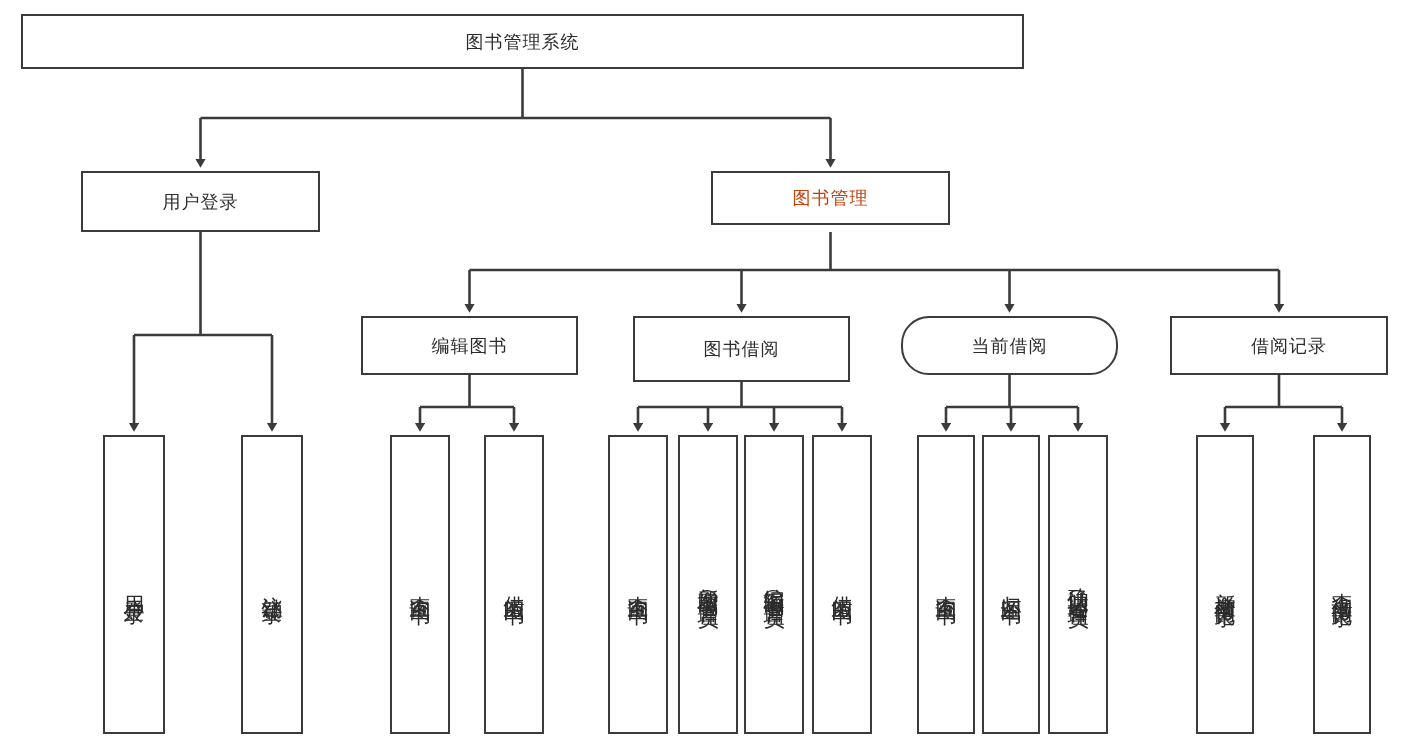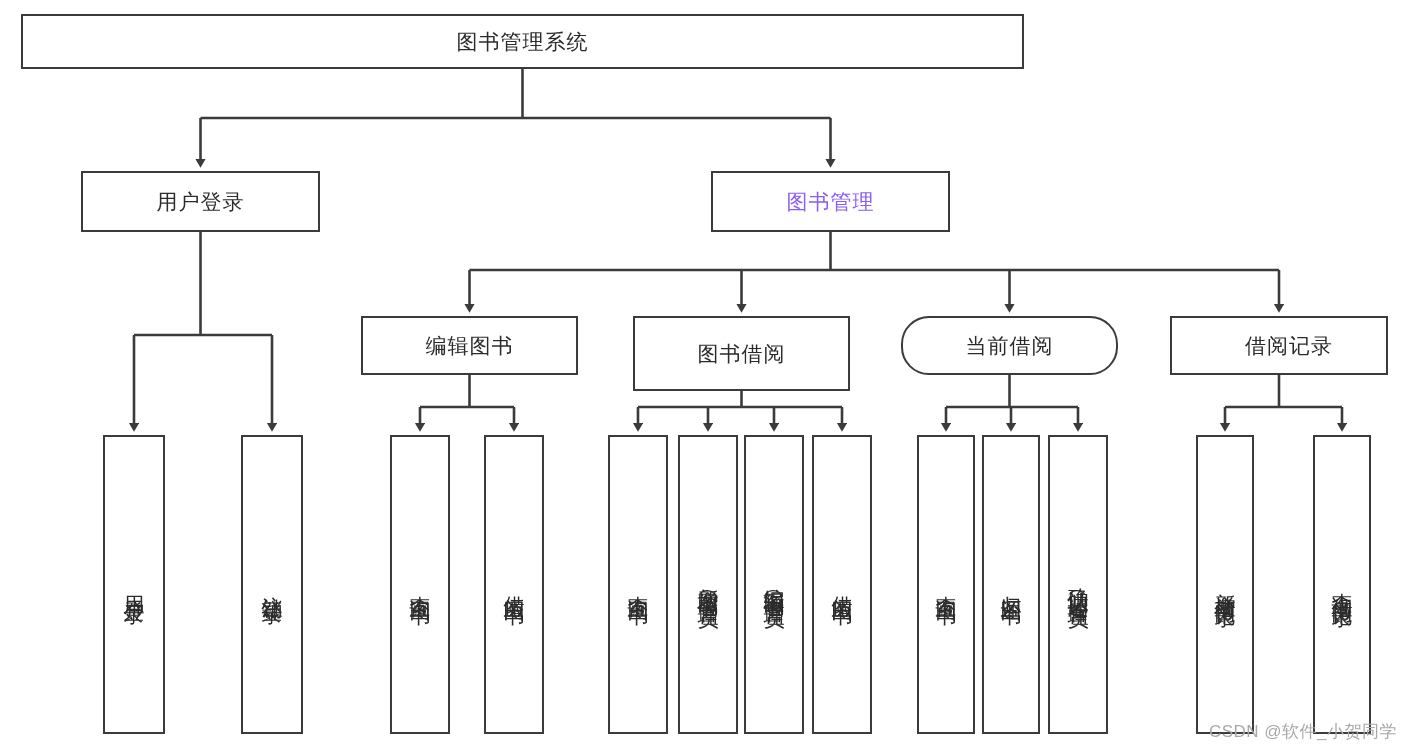--- a/index.html
+++ b/index.html
@@ -28,21 +28,21 @@
     position: absolute;
     box-sizing: border-box;
     border: 2px solid #3b3b3b;
     background: #ffffff;
     display: flex;
     align-items: center;
     justify-content: center;
     color: #2b2b2b;
   }
   .node.h {
-    font-size: 21px;
+    font-size: 18px;
     letter-spacing: 1px;
   }
   .node.v {
     writing-mode: vertical-rl;
     text-orientation: upright;
     font-size: 21px;
     letter-spacing: 3px;
     line-height: 1.05;
     padding-top: 6px;
     padding-bottom: 6px;
@@ -113,27 +113,27 @@
       </g>
   </svg>
 
   <div id="nodes">
       <div class="node h" style="left: 21px; top: 14px; width: 1003px; height: 55px; border-color: rgb(59, 59, 59); color: rgb(43, 43, 43);">
         <span class="htext">图书管理系统</span>
       </div>
       <div class="node h" style="left: 81px; top: 171px; width: 239px; height: 61px; border-color: rgb(59, 59, 59); color: rgb(43, 43, 43);">
         <span class="htext">用户登录</span>
       </div>
-      <div class="node h" style="left: 711px; top: 171px; width: 239px; height: 61px; border-color: rgb(59, 59, 59); color: #8b5cf6;">
+      <div class="node h" style="left: 711px; top: 171px; width: 239px; height: 54px; border-color: rgb(59, 59, 59); color: #c2410c;">
         <span class="htext">图书管理</span>
       </div>
       <div class="node h" style="left: 361px; top: 316px; width: 217px; height: 59px; border-color: rgb(59, 59, 59); color: rgb(43, 43, 43);">
         <span class="htext">编辑图书</span>
       </div>
-      <div class="node h" style="left: 633px; top: 316px; width: 217px; height: 75px; border-color: rgb(59, 59, 59); color: rgb(43, 43, 43);">
+      <div class="node h" style="left: 633px; top: 316px; width: 217px; height: 66px; border-color: rgb(59, 59, 59); color: rgb(43, 43, 43);">
         <span class="htext">图书借阅</span>
       </div>
       <div class="node h" style="left: 901px; top: 316px; width: 217px; height: 59px; border-color: rgb(59, 59, 59); color: rgb(43, 43, 43); border-radius: 28px;">
         <span class="htext">当前借阅</span>
       </div>
       <div class="node h" style="left: 1170px; top: 316px; width: 218px; height: 59px; border-color: rgb(59, 59, 59); color: rgb(43, 43, 43); padding-left: 20px;">
         <span class="htext">借阅记录</span>
       </div>
       <div class="node v" style="left: 103px; top: 435px; width: 62px; height: 299px; border-color: rgb(59, 59, 59); color: rgb(43, 43, 43);">
         <span class="vtext">用户登录</span>
@@ -169,14 +169,13 @@
         <span class="vtext">确认归还（管理员）</span>
       </div>
       <div class="node v" style="left: 1196px; top: 435px; width: 58px; height: 299px; border-color: rgb(59, 59, 59); color: rgb(43, 43, 43);">
         <span class="vtext">新增借阅记录</span>
       </div>
       <div class="node v" style="left: 1313px; top: 435px; width: 58px; height: 299px; border-color: rgb(59, 59, 59); color: rgb(43, 43, 43);">
         <span class="vtext">查询借阅记录</span>
       </div>
     </div>
 
-  <div id="watermark">CSDN @软件_小贺同学</div>
 </div>
 
 </body></html>

